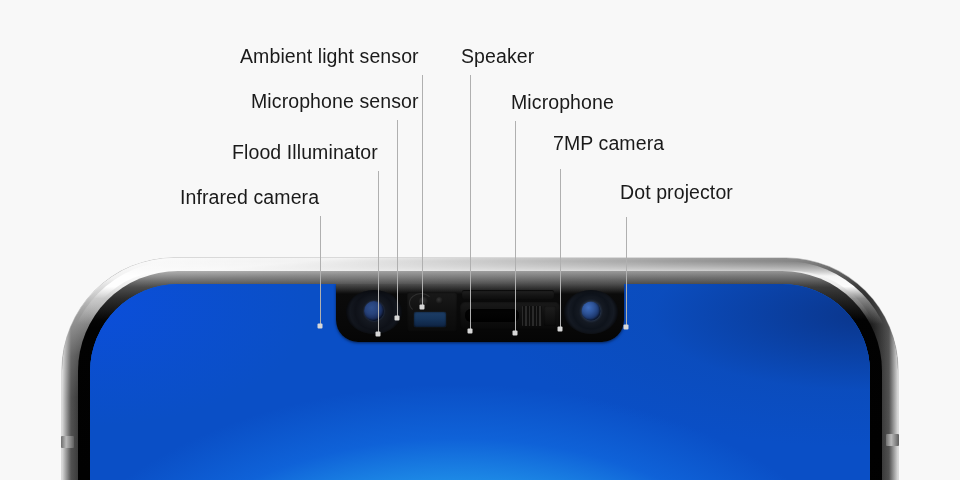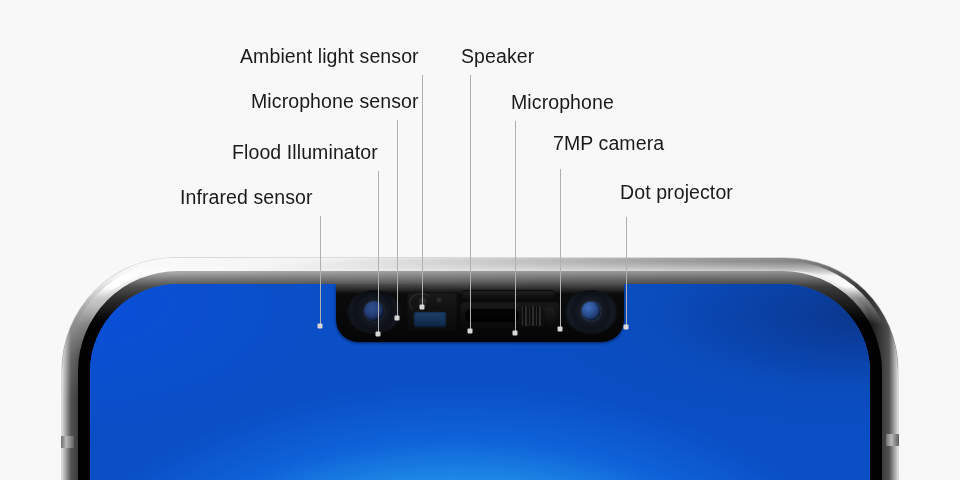--- a/index.html
+++ b/index.html
@@ -483,21 +483,21 @@
       <div class="leader-dot" style="left: 397px; top: 318px;"></div>
       <div class="callout-label" style="left: 511px; top: 93px;">Microphone</div>
       <div class="leader" style="left: 515px; top: 121px; height: 212px; background: rgb(176, 176, 176);"></div>
       <div class="leader-dot" style="left: 515px; top: 333px;"></div>
       <div class="callout-label" style="left: 232px; top: 143px;">Flood Illuminator</div>
       <div class="leader" style="left: 378px; top: 171px; height: 163px; background: rgb(176, 176, 176);"></div>
       <div class="leader-dot" style="left: 378px; top: 334px;"></div>
       <div class="callout-label" style="left: 553px; top: 134px;">7MP camera</div>
       <div class="leader" style="left: 560px; top: 169px; height: 160px; background: rgb(176, 176, 176);"></div>
       <div class="leader-dot" style="left: 560px; top: 329px;"></div>
-      <div class="callout-label" style="left: 180px; top: 188px;">Infrared sensor</div>
+      <div class="callout-label" style="left: 180px; top: 188px;">Infrared camera</div>
       <div class="leader" style="left: 320px; top: 216px; height: 110px; background: rgb(176, 176, 176);"></div>
       <div class="leader-dot" style="left: 320px; top: 326px;"></div>
       <div class="callout-label" style="left: 620px; top: 183px;">Dot projector</div>
       <div class="leader" style="left: 626px; top: 217px; height: 110px; background: rgb(176, 176, 176);"></div>
       <div class="leader-dot" style="left: 626px; top: 327px;"></div>
     </div>
 
 </div>
 
 </body></html>

